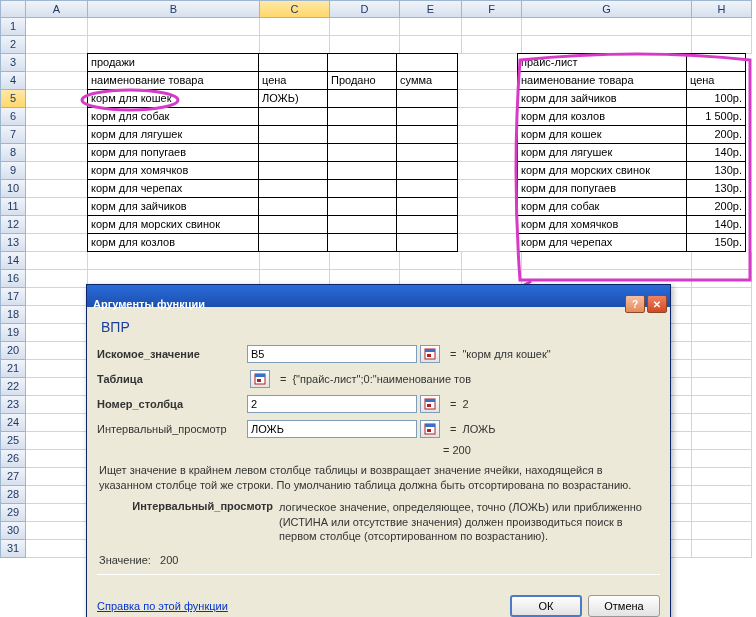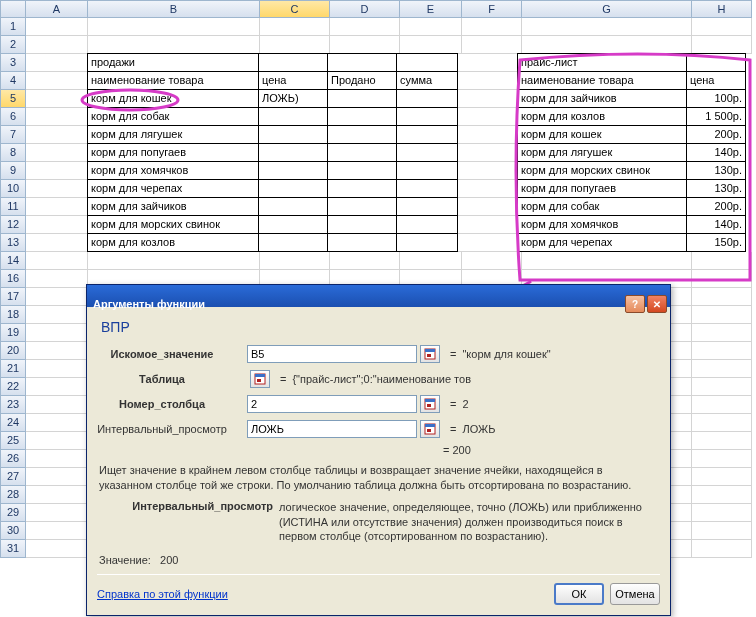--- a/index.html
+++ b/index.html
@@ -29,37 +29,37 @@
 
 
 .dialog { position: absolute; left: 86px; top: 284px; width: 585px; background: #ece9d8; border: 1px solid #0a246a; box-shadow: 2px 2px 6px rgba(0,0,0,.3); font-size: 11px; }
 .titlebar { height: 22px; background: linear-gradient(#2a6bd8,#1b4fb0); display: flex; align-items: center; padding: 16px 3px 0 6px; color: #fff; font-weight: bold; }
 .titlebar .spacer { flex: 1; }
 .titlebar .tbtn { width: 20px; height: 18px; margin-left: 2px; background: linear-gradient(#f5bfa0,#e58a5a); border: 1px solid #8a4a2a; border-radius: 2px; display: flex; align-items: center; justify-content: center; color: #fff; font-weight: bold; font-size: 10px; }
 .titlebar .tbtn.close { background: linear-gradient(#f08262,#d44820); }
 .dlgbody { padding: 8px 10px 10px 10px; color: #333; }
 .funcname { color: #1a3f9c; font-size: 14px; margin: 4px 0 8px 4px; }
 .argrow { display: flex; align-items: center; height: 22px; margin-bottom: 3px; }
-.argrow .lbl { width: 150px; text-align: center; padding-right: 20px; }
+.argrow .lbl { width: 150px; text-align: left; padding-right: 20px; }
 .argrow .lbl.b { font-weight: bold; }
 .argrow input { width: 170px; height: 18px; border: 1px solid #7f9db9; padding: 0 3px; font-family: inherit; font-size: 11px; }
 .refbtn { width: 20px; height: 18px; margin-left: 3px; border: 1px solid #7f9db9; background: linear-gradient(#fefefe,#e3e3e3); display: flex; align-items: center; justify-content: center; }
 .refbtn svg { width: 12px; height: 12px; }
 .eq { margin: 0 6px 0 10px; color: #333; }
 .preview { color: #333; }
 .resline { margin: 4px 0 6px 346px; }
 .desc { margin: 7px 2px; line-height: 1.35; color: #333; }
 .argdesc { display: flex; margin: 6px 2px 10px 2px; }
 .argdesc .an { width: 180px; text-align: right; font-weight: bold; padding-right: 6px; }
 .argdesc .ad { flex: 1; line-height: 1.35; }
 .valrow { margin: 8px 2px 8px 2px; }
-.btnrow { display: flex; align-items: center; border-top: 1px solid #fff; padding-top: 8px; }
+.btnrow { display: flex; align-items: center; border-top: 1px solid #fff; padding-top: 20px; }
 .btnrow a { color: #0033cc; text-decoration: underline; }
 .btnrow .sp { flex: 1; }
-.btn { width: 50px; height: 22px; margin-left: 6px; background: linear-gradient(#fefefe,#e3e3e3); border: 1px solid #999; border-radius: 3px; font-family: inherit; font-size: 11px; }
+.btn { width: 72px; height: 22px; margin-left: 6px; background: linear-gradient(#fefefe,#e3e3e3); border: 1px solid #999; border-radius: 3px; font-family: inherit; font-size: 11px; }
 .btn.def { border: 2px solid #4a7ac8; }
 </style>
 </head>
 <body>
 
 <div class="sheet">
   <div class="colheaders">
     <div class="rh-spacer"></div>
   <div class="ch wA">A</div>
       <div class="ch wB">B</div>

